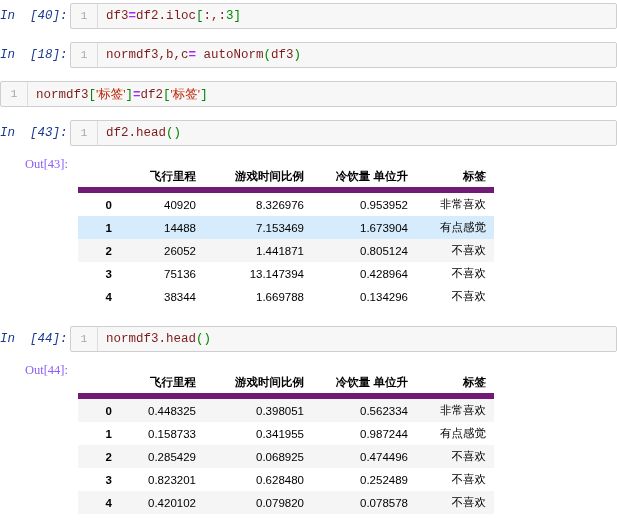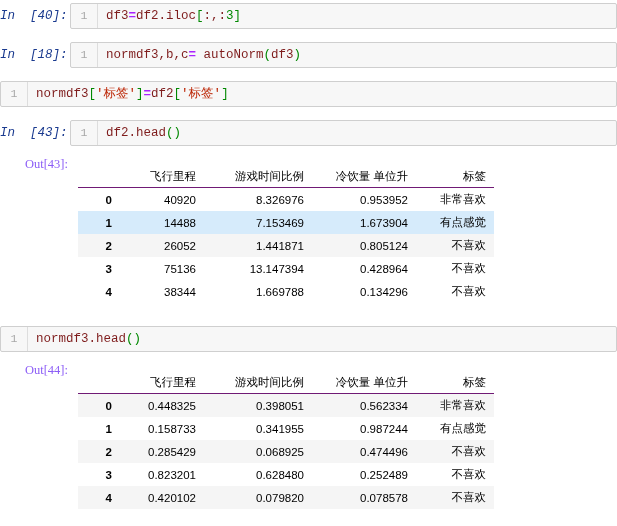--- a/index.html
+++ b/index.html
@@ -66,21 +66,21 @@
     padding-left: 8px;
     font-family: "Liberation Mono", "DejaVu Sans Mono", monospace;
     font-size: 12.5px;
     line-height: 24px;
     color: #000000;
     white-space: pre;
   }
   .tok-op     { color: #aa22ff; font-weight: bold; }
   .tok-num    { color: #008800; }
   .tok-punct  { color: #008800; }
-  .tok-str    { color: #bb2200; }
+  .tok-str    { color: #bb2200; font-family: Liberation Serif, serif; }
   .tok-plain  { color: #7f1d1d; }
 
   
   .out-block {
     position: absolute;
     left: 0;
     width: 617px;
   }
   .out-label {
     position: absolute;
@@ -107,22 +107,22 @@
   table.df th,
   table.df td {
     padding: 0 8px;
     height: 23px;
     text-align: right;
     vertical-align: middle;
     white-space: nowrap;
     font-weight: normal;
   }
   table.df thead th {
-    font-weight: normal;
-    border-bottom: 1px solid #701a75;
+    font-weight: bold;
+    border-bottom: 6px solid #701a75;
     height: 24px;
     vertical-align: bottom;
     padding-bottom: 3px;
   }
   table.df tbody td.idx {
     font-weight: bold;
     text-align: right;
     padding-right: 10px;
   }
   table.df tbody tr.stripe td { background: #f5f5f5; }
@@ -214,20 +214,21 @@
           <td class="col-c0">38344</td>
           <td class="col-c1">1.669788</td>
           <td class="col-c2">0.134296</td>
           <td class="col-c3">不喜欢</td>
         </tr>
       </tbody>
     </table>
 </div>
 
 <div class="cell-row" style="top:326px;">
+  <div class="prompt prompt-in">In  [44]:</div>
   <div class="input-box">
     <div class="gutter">1</div>
     <div class="code"><span class="tok-plain">normdf3.head</span><span class="tok-punct">()</span></div>
   </div>
 </div>
 
 <div class="out-block" style="top:362px; height:164px;">
   <div class="out-label">Out[44]:</div>
   <table class="df" style="left:78px; top:4px;">
       <thead>

